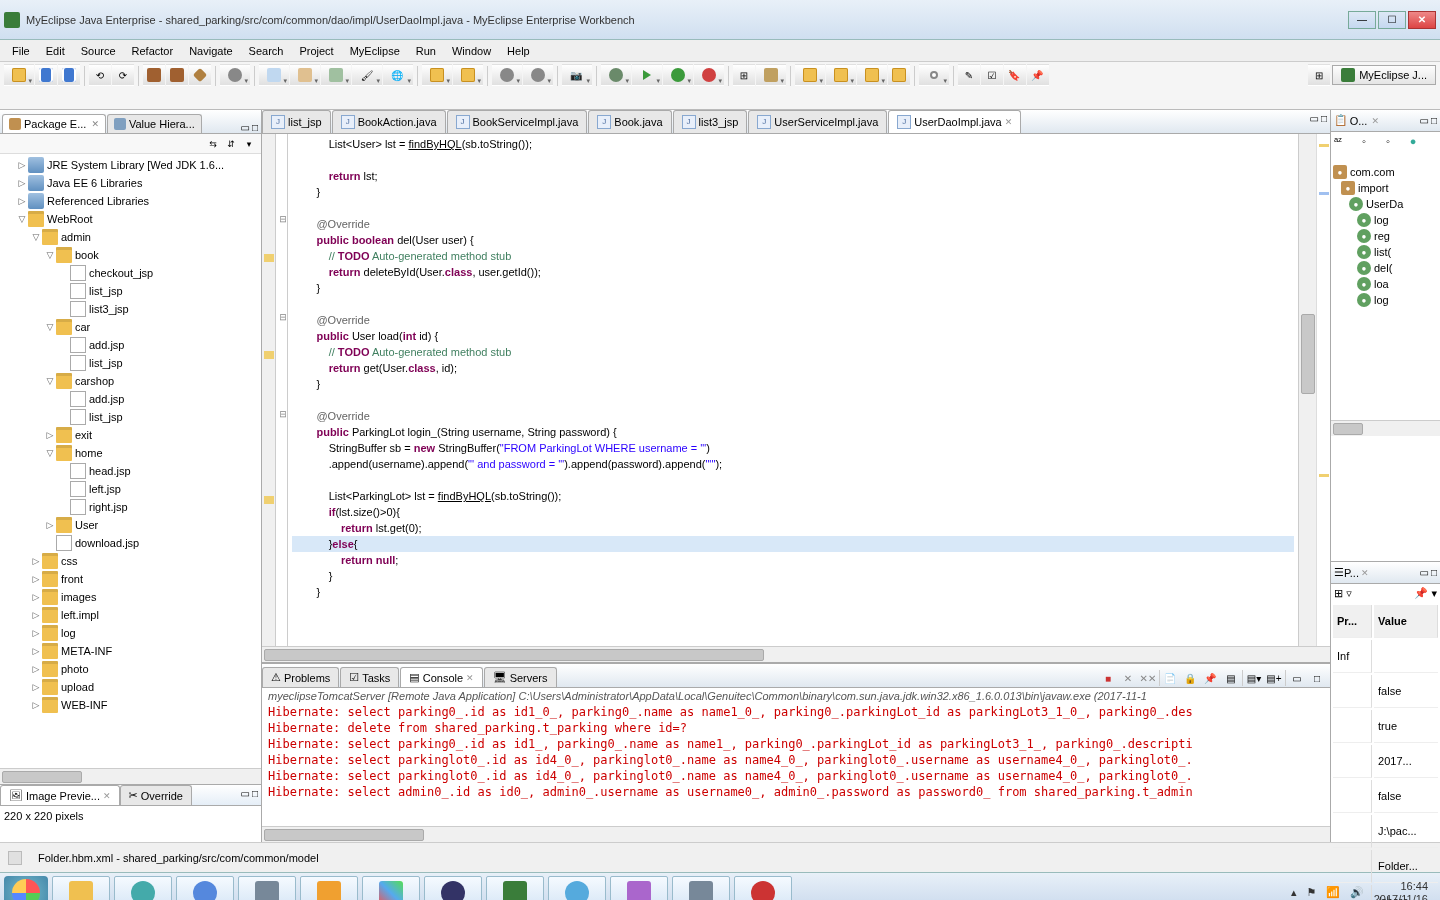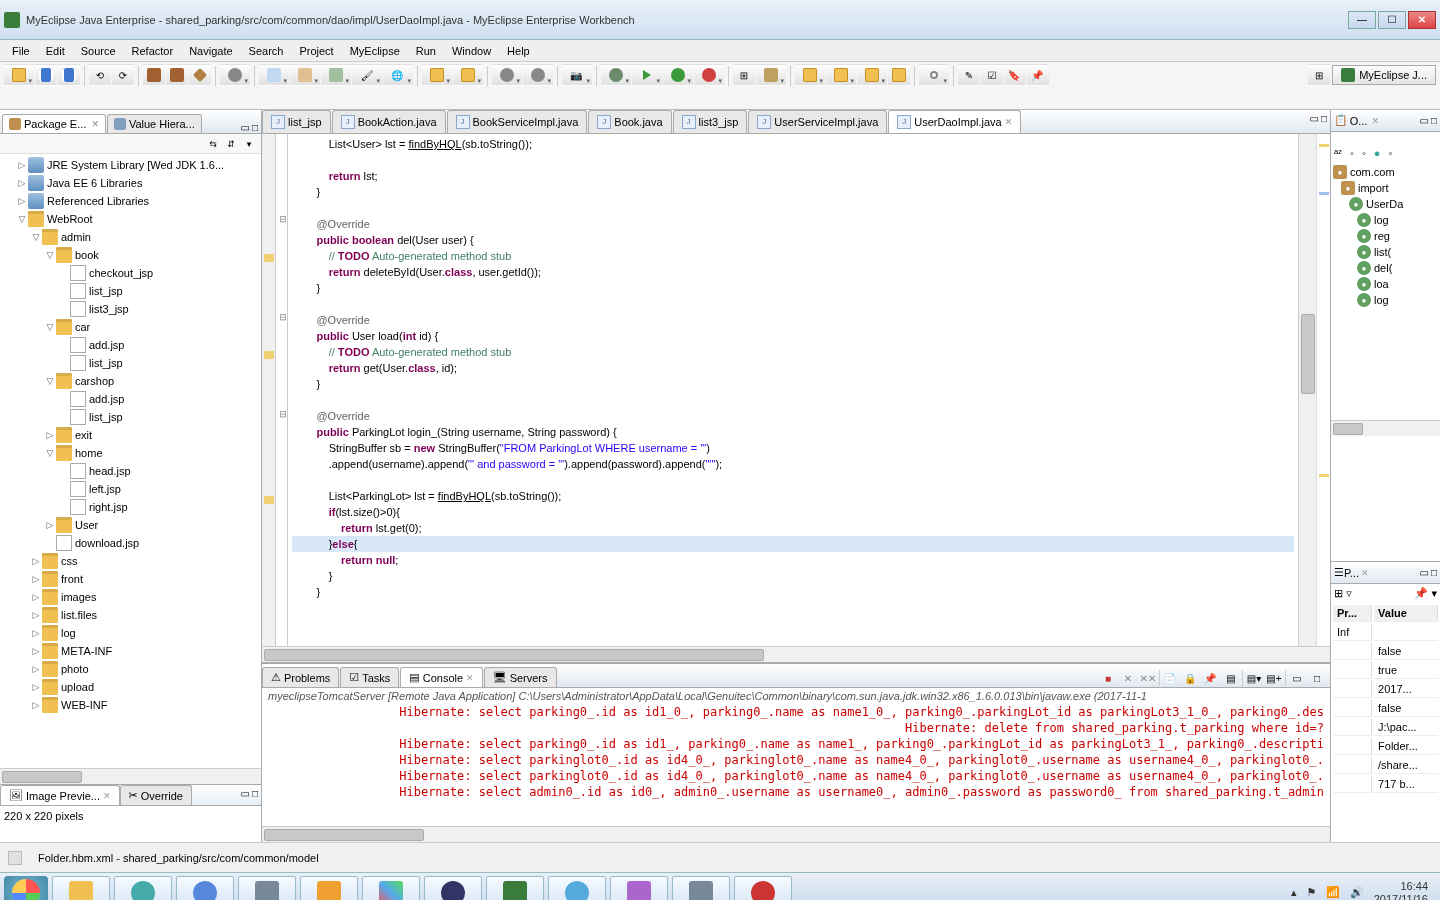--- a/index.html
+++ b/index.html
@@ -85,39 +85,39 @@
 .overview .ov-mark { position: absolute; width: 10px; height: 3px; left: 2px; }
 
 
 .console-panel { height: 180px; border-top: 2px solid #aaa; display: flex; flex-direction: column; }
 .console-tabs { height: 24px; display: flex; background: linear-gradient(#fff,#e0e8f0); border-bottom: 1px solid #aaa; align-items: flex-end; }
 .console-tab { padding: 3px 8px; background: #e8e8e8; border: 1px solid #aaa; border-bottom: none; border-radius: 3px 3px 0 0; margin-right: 1px; display: flex; align-items: center; gap: 3px; }
 .console-tab.active { background: #fff; }
 .console-toolbar { margin-left: auto; display: flex; gap: 2px; padding-right: 4px; align-items: center; }
 .console-toolbar .c-btn { width: 18px; height: 18px; display: flex; align-items: center; justify-content: center; font-size: 10px; }
 .console-header { padding: 2px 6px; color: #555; font-style: italic; background: #fff; white-space: nowrap; overflow: hidden; }
-.console-out { flex: 1; background: #fff; font-family: Consolas, monospace; font-size: 12px; line-height: 16px; padding: 0 6px; white-space: pre; overflow: hidden; color: #cc0000; text-align: right; }
+.console-out { flex: 1; background: #fff; font-family: Consolas, monospace; font-size: 12px; line-height: 16px; padding: 0 6px; white-space: pre; overflow: hidden; color: #cc0000; }
 .hscroll { height: 16px; background: #f0f0f0; border-top: 1px solid #ccc; position: relative; }
 .hscroll .thumb { position: absolute; height: 12px; top: 2px; background: #c8c8c8; border: 1px solid #aaa; border-radius: 2px; }
 
 
 .right-panel { width: 110px; border-left: 1px solid #aaa; display: flex; flex-direction: column; background: #fff; }
 .right-top { flex: 1; border-bottom: 1px solid #aaa; min-height: 0; }
 .right-top-hdr { height: 22px; background: linear-gradient(#fff,#e0e8f0); border-bottom: 1px solid #aaa; display: flex; align-items: center; padding: 0 3px; gap: 2px; }
-.right-top-tools { height: 30px; padding: 3px; display: flex; gap: 8px; align-items: flex-end; flex-wrap: wrap; }
+.right-top-tools { height: 30px; padding: 3px; display: flex; gap: 20px; align-items: flex-start; flex-wrap: wrap; }
 .outline-list { overflow: hidden; padding: 2px; }
 .outline-item { display: flex; align-items: center; gap: 3px; padding: 1px 0; white-space: nowrap; }
 .outline-item .sym { width: 14px; height: 14px; border-radius: 50%; display: inline-flex; align-items: center; justify-content: center; font-size: 8px; color: #fff; }
 .sym.pkg { background: #c09050; border-radius: 2px; }
 .sym.cls { background: #60a060; }
 .sym.method { background: #60a060; }
 .right-bottom { height: 280px; }
 .rb-hdr { height: 22px; background: linear-gradient(#fff,#e0e8f0); border-bottom: 1px solid #aaa; display: flex; align-items: center; padding: 0 3px; }
 .prop-table { width: 100%; font-size: 11px; }
-.prop-table th, .prop-table td { text-align: left; padding: 2px 4px; border-bottom: 1px solid #eee; }
+.prop-table th, .prop-table td { text-align: left; padding: 10px 4px; border-bottom: 1px solid #eee; }
 .prop-table th { background: #f0f0f0; border-right: 1px solid #ddd; }
 .prop-table td:first-child { border-right: 1px solid #ddd; }
 
 
 .statusbar { height: 30px; background: #f0f0f0; border-top: 1px solid #ccc; display: flex; align-items: center; padding: 0 8px; gap: 16px; }
 .statusbar .status-ico { width: 14px; height: 14px; background: #e0e0e0; border: 1px solid #bbb; }
 
 
 .taskbar { height: 40px; background: linear-gradient(#e8f0f8, #c8d8ec); border-top: 1px solid #9bb; display: flex; align-items: center; padding: 0 4px; gap: 4px; }
 .taskbar .start { width: 44px; height: 34px; background: radial-gradient(circle at center, #7bc, #48a); border-radius: 4px; display: flex; align-items: center; justify-content: center; }
@@ -424,21 +424,21 @@
           <span>front</span>
         </div>
         <div class="tree-item indent-2">
           <span class="exp">▷</span>
           <span class="ico ico-folder-tree"></span>
           <span>images</span>
         </div>
         <div class="tree-item indent-2">
           <span class="exp">▷</span>
           <span class="ico ico-folder-tree"></span>
-          <span>list.files</span>
+          <span>left.impl</span>
         </div>
         <div class="tree-item indent-2">
           <span class="exp">▷</span>
           <span class="ico ico-folder-tree"></span>
           <span>log</span>
         </div>
         <div class="tree-item indent-2">
           <span class="exp">▷</span>
           <span class="ico ico-folder-tree"></span>
           <span>META-INF</span>

